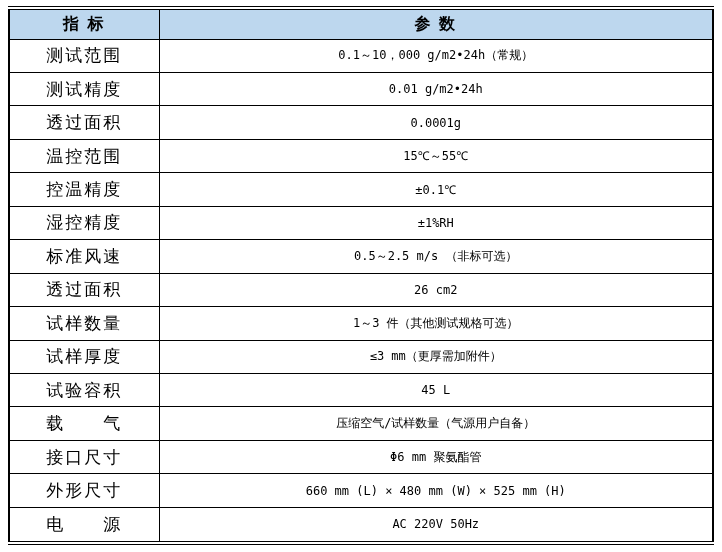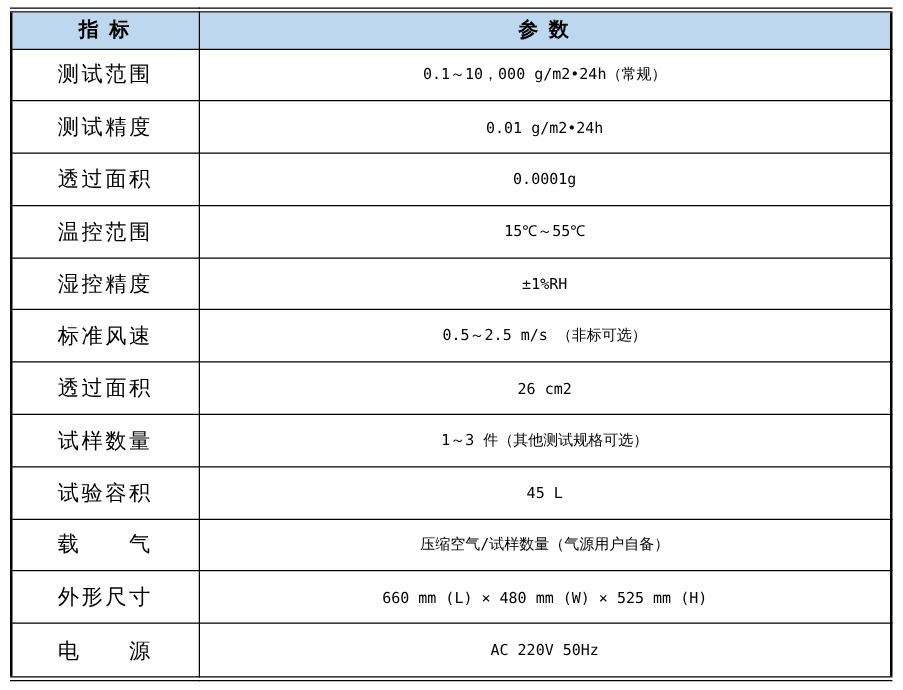--- a/index.html
+++ b/index.html
@@ -83,20 +83,24 @@
   <tr>
     <td class="cell-label">透过面积</td>
     <td class="cell-value">0.0001g</td>
   </tr>
 
   <tr>
     <td class="cell-label">温控范围</td>
     <td class="cell-value">15℃～55℃</td>
   </tr>
 
+  <tr>
+    <td class="cell-label">控温精度</td>
+    <td class="cell-value">±0.1℃</td>
+  </tr>
 
 
   <tr>
     <td class="cell-label">湿控精度</td>
     <td class="cell-value">±1%RH</td>
   </tr>
 
   <tr>
     <td class="cell-label">标准风速</td>
     <td class="cell-value">0.5～2.5 m/s （非标可选）</td>
@@ -106,31 +110,39 @@
   <tr>
     <td class="cell-label">透过面积</td>
     <td class="cell-value">26 cm2</td>
   </tr>
 
   <tr>
     <td class="cell-label">试样数量</td>
     <td class="cell-value">1～3 件（其他测试规格可选）</td>
   </tr>
 
+  <tr>
+    <td class="cell-label">试样厚度</td>
+    <td class="cell-value">≤3 mm（更厚需加附件）</td>
+  </tr>
 
   <tr>
     <td class="cell-label">试验容积</td>
     <td class="cell-value">45 L</td>
   </tr>
 
   <tr>
     <td class="cell-label">载　　气</td>
     <td class="cell-value">压缩空气/试样数量（气源用户自备）</td>
   </tr>
 
+  <tr>
+    <td class="cell-label">接口尺寸</td>
+    <td class="cell-value">Φ6 mm 聚氨酯管</td>
+  </tr>
 
   <tr>
     <td class="cell-label">外形尺寸</td>
     <td class="cell-value">660 mm (L) × 480 mm (W) × 525 mm (H)</td>
   </tr>
 
   <tr>
     <td class="cell-label">电　　源</td>
     <td class="cell-value">AC 220V 50Hz</td>
   </tr>

